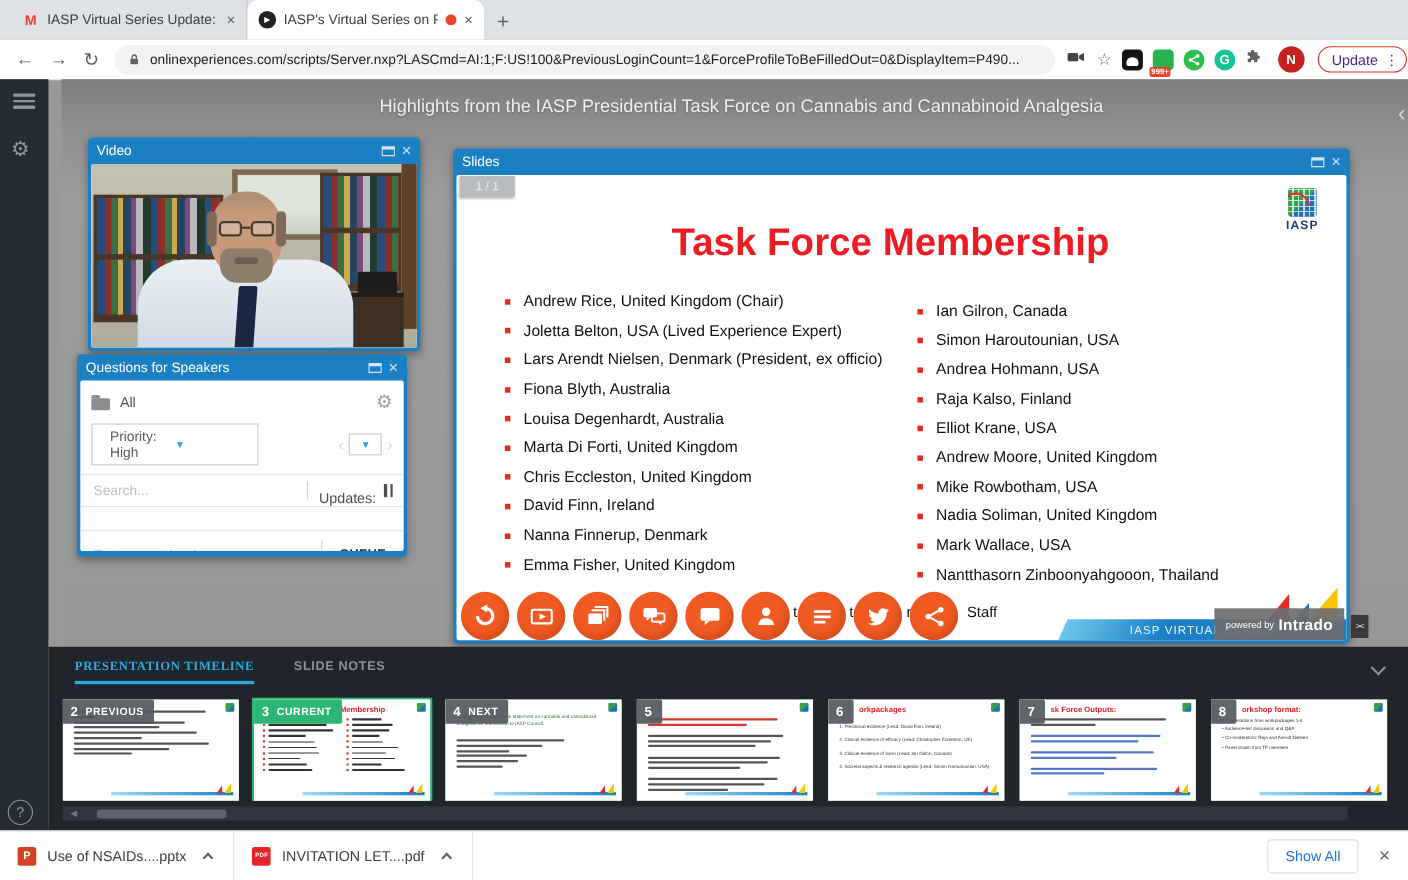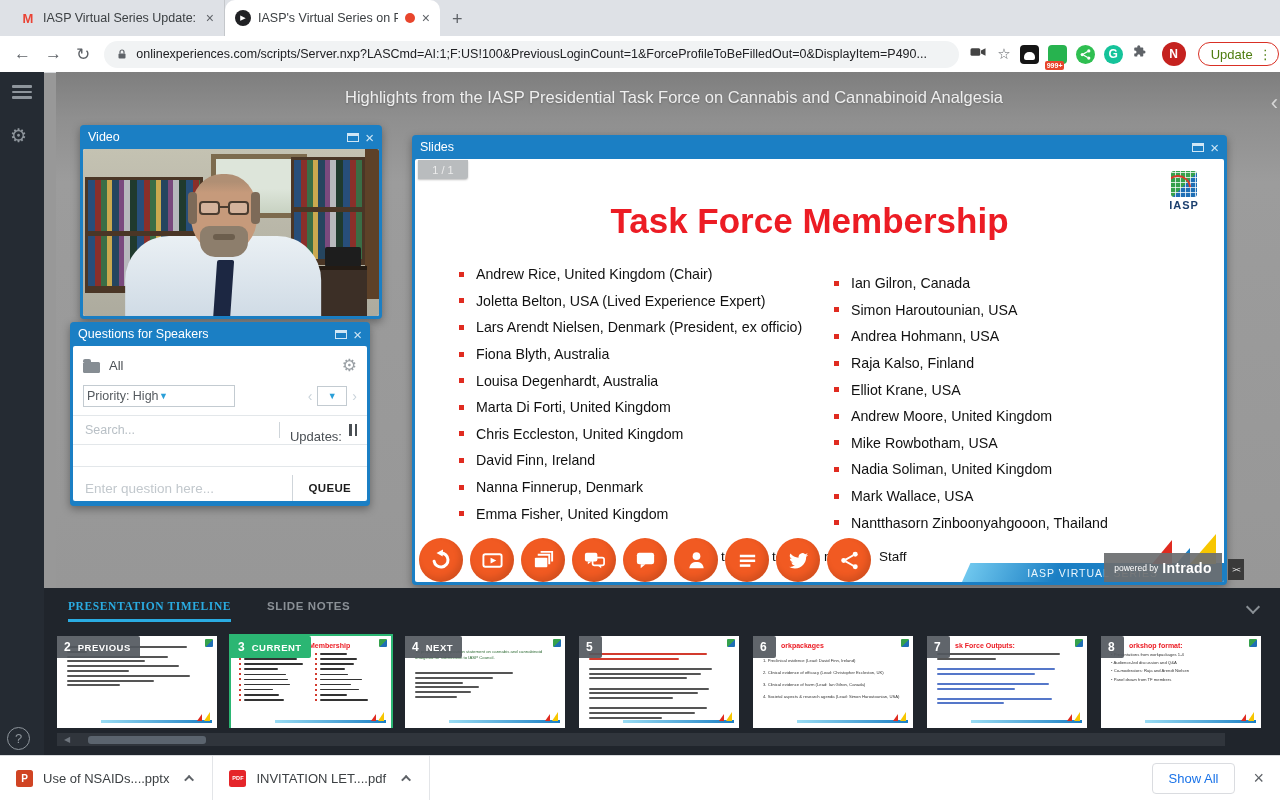--- a/index.html
+++ b/index.html
@@ -26,21 +26,21 @@
   .star{color:#5f6368;font-size:15px;}
   .ext{width:19px;height:19px;border-radius:4px;position:relative;flex:none;}
   .ext1{background:#151515;}
   .ext1::after{content:"";position:absolute;left:4px;top:7px;width:11px;height:8px;border-radius:5px 5px 2px 2px;background:#fff;}
   .ext2{background:#27b34f;}
   .ext2 .badge999{position:absolute;left:-3px;bottom:-6px;background:#e8452c;color:#fff;font-size:7px;font-weight:bold;padding:1px 2px;border-radius:2px;line-height:1;}
   .ext3{background:#2fbf51;border-radius:50%;}
   .ext3 svg{position:absolute;left:3px;top:3px;}
   .ext4{background:#15c39a;border-radius:50%;color:#fff;font-weight:bold;font-size:12px;display:flex;align-items:center;justify-content:center;}
   .avatar{width:24px;height:24px;border-radius:50%;background:#c5221f;color:#fff;font-size:12px;font-weight:bold;display:flex;align-items:center;justify-content:center;margin-left:12px;flex:none;}
-  .update-pill{margin-left:12px;height:24px;border:1.5px solid #d93025;border-radius:15px;display:flex;align-items:center;padding:0 6px 0 12px;gap:6px;color:#4d7c0f;font-size:13px;flex:none;}
+  .update-pill{margin-left:12px;height:24px;border:1.5px solid #d93025;border-radius:15px;display:flex;align-items:center;padding:0 6px 0 12px;gap:6px;color:#4c1d95;font-size:13px;flex:none;}
   .update-pill .dots{font-size:13px;letter-spacing:0;}
 
   
   .sidebar{position:absolute;left:0;top:72px;width:44px;height:683px;background:#252b33;}
   .hamburger{position:absolute;left:12px;top:13px;width:20px;height:14px;}
   .hamburger i{display:block;height:2.5px;background:#8e959c;margin-bottom:3px;border-radius:1px;}
   .side-gear{position:absolute;left:10px;top:52px;color:#8e959c;font-size:19px;}
   .help-circle{position:absolute;left:7px;top:655px;width:23px;height:23px;border:1.6px solid #8e959c;border-radius:50%;color:#8e959c;font-size:13px;display:flex;align-items:center;justify-content:center;}
 
   .stage{position:absolute;left:56px;top:72px;width:1236px;height:516px;background:linear-gradient(180deg,#7e7e7e 0,#8f8f8f 46px,#9c9c9c 110px,#979797 100%);}
@@ -80,21 +80,21 @@
 
   
   .q-panel{left:14px;top:250px;width:300px;height:184px;}
   .qp-body{height:155px;font-size:13px;}
   .qp-row1{display:flex;align-items:center;gap:9px;padding:9px 10px 7px 10px;}
   .folder{width:17px;height:11px;background:#868d93;border-radius:1.5px;position:relative;margin-top:3px;}
   .folder::before{content:"";position:absolute;left:0;top:-3px;width:8px;height:3px;background:#868d93;border-radius:2px 2px 0 0;}
   .qp-all{color:#4a4f54;flex:1;}
   .qp-gear{color:#9aa0a5;font-size:17px;}
   .qp-row2{display:flex;align-items:center;padding:2px 10px 8px 10px;}
-  .qp-select{width:152px;height:22px;border:1px solid #c3cbd1;display:flex;align-items:center;padding:0 3px;color:#555a5f;font-size:12.5px;}
+  .qp-select{width:152px;height:38px;border:1px solid #c3cbd1;display:flex;align-items:center;padding:0 16px;color:#555a5f;font-size:12.5px;}
   .qp-select span{flex:1;}
   .caret{color:#2a9fd8;font-size:9px;}
   .qp-pager{margin-left:auto;display:flex;align-items:center;gap:5px;color:#c9d3da;font-size:14px;}
   .qp-pagebox{width:30px;height:20px;border:1px solid #c3cbd1;background:#fff;display:flex;align-items:center;justify-content:center;}
   .qp-row3{display:flex;align-items:center;border-top:1px solid #e3e7ea;border-bottom:1px solid #e3e7ea;height:30px;padding:0 10px;}
   .qp-search{border:0;outline:0;flex:1;font-size:12.5px;color:#15803d;min-width:0;}
   .qp-search::placeholder{color:#b9c0c6;}
   .vdiv{width:1px;height:16px;background:#cfd5da;margin:0 10px;}
   .qp-updates{color:#4a4f54;font-size:13px;margin-top:12px;}
   .pause{display:inline-flex;gap:3px;margin-left:7px;}

